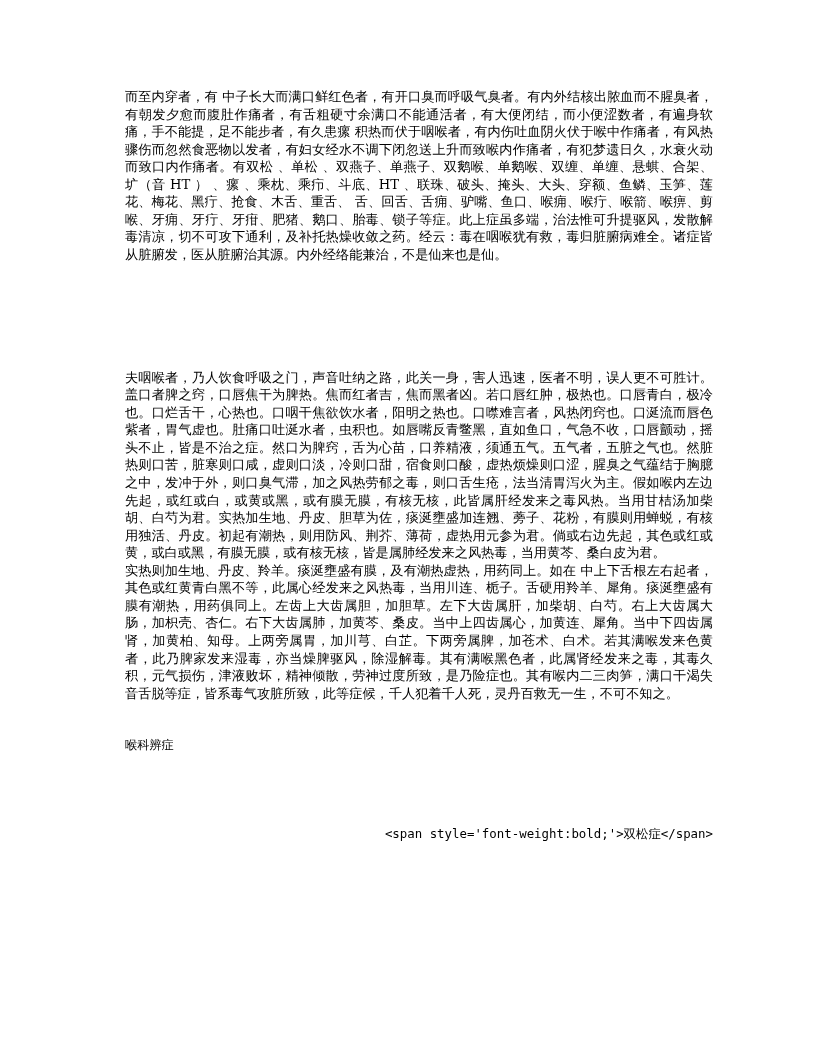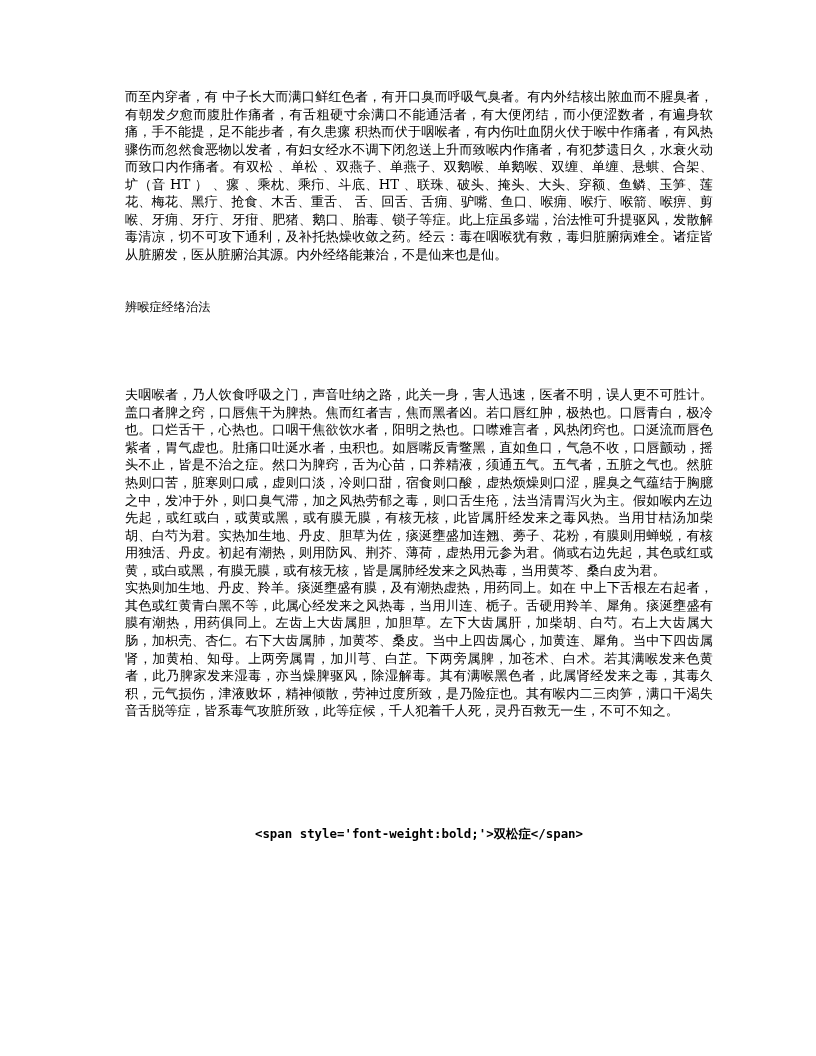--- a/index.html
+++ b/index.html
@@ -48,47 +48,46 @@
     font-family: "DejaVu Sans", "Liberation Sans", sans-serif;
     text-align: left;
   }
   p.code-line {
     margin: 0;
     font-size: 12.4px;
     line-height: 17.55px;
     font-family: "DejaVu Sans Mono", "Liberation Mono", monospace;
     color: #000000;
     white-space: pre;
-    text-align: center;
-    font-weight: bold;
+    text-align: right;
   }
   .gap-sm { height: 17.55px; }
   .gap-md { height: 35.1px; }
   .gap-xl { height: 70.2px; }
 </style>
 </head>
 <body>
 
 <div class="page">
   <div class="content">
 
     <p class="body-text">而至内穿者，有 中子长大而满口鲜红色者，有开口臭而呼吸气臭者。有内外结核出脓血而不腥臭者，有朝发夕愈而腹肚作痛者，有舌粗硬寸余满口不能通活者，有大便闭结，而小便涩数者，有遍身软痛，手不能提，足不能步者，有久患瘰 积热而伏于咽喉者，有内伤吐血阴火伏于喉中作痛者，有风热骤伤而忽然食恶物以发者，有妇女经水不调下闭忽送上升而致喉内作痛者，有犯梦遗日久，水衰火动而致口内作痛者。有双松 、单松 、双燕子、单燕子、双鹅喉、单鹅喉、双缠、单缠、悬蜞、合架、圹（音 HT ） 、瘰 、乘枕、乘疖、斗底、HT 、联珠、破头、掩头、大头、穿额、鱼鳞、玉笋、莲花、梅花、黑疔、抢食、木舌、重舌、 舌、回舌、舌痈、驴嘴、鱼口、喉痈、喉疔、喉箭、喉痹、剪喉、牙痈、牙疔、牙疳、肥猪、鹅口、胎毒、锁子等症。此上症虽多端，治法惟可升提驱风，发散解毒清凉，切不可攻下通利，及补托热燥收敛之药。经云：毒在咽喉犹有救，毒归脏腑病难全。诸症皆从脏腑发，医从脏腑治其源。内外经络能兼治，不是仙来也是仙。</p>
 
     <div class="gap-md"></div>
 
-    <h2 class="section-heading">辨喉症经络治法</h2>
 
     <div class="gap-xl"></div>
 
     <p class="body-text">夫咽喉者，乃人饮食呼吸之门，声音吐纳之路，此关一身，害人迅速，医者不明，误人更不可胜计。盖口者脾之窍，口唇焦干为脾热。焦而红者吉，焦而黑者凶。若口唇红肿，极热也。口唇青白，极冷也。口烂舌干，心热也。口咽干焦欲饮水者，阳明之热也。口噤难言者，风热闭窍也。口涎流而唇色紫者，胃气虚也。肚痛口吐涎水者，虫积也。如唇嘴反青鳖黑，直如鱼口，气急不收，口唇颤动，摇头不止，皆是不治之症。然口为脾窍，舌为心苗，口养精液，须通五气。五气者，五脏之气也。然脏热则口苦，脏寒则口咸，虚则口淡，冷则口甜，宿食则口酸，虚热烦燥则口涩，腥臭之气蕴结于胸臆之中，发冲于外，则口臭气滞，加之风热劳郁之毒，则口舌生疮，法当清胃泻火为主。假如喉内左边先起，或红或白，或黄或黑，或有膜无膜，有核无核，此皆属肝经发来之毒风热。当用甘桔汤加柴胡、白芍为君。实热加生地、丹皮、胆草为佐，痰涎壅盛加连翘、蒡子、花粉，有膜则用蝉蜕，有核用独活、丹皮。初起有潮热，则用防风、荆芥、薄荷，虚热用元参为君。倘或右边先起，其色或红或黄，或白或黑，有膜无膜，或有核无核，皆是属肺经发来之风热毒，当用黄芩、桑白皮为君。</p>
 
     <p class="body-text">实热则加生地、丹皮、羚羊。痰涎壅盛有膜，及有潮热虚热，用药同上。如在 中上下舌根左右起者，其色或红黄青白黑不等，此属心经发来之风热毒，当用川连、栀子。舌硬用羚羊、犀角。痰涎壅盛有膜有潮热，用药俱同上。左齿上大齿属胆，加胆草。左下大齿属肝，加柴胡、白芍。右上大齿属大肠，加枳壳、杏仁。右下大齿属肺，加黄芩、桑皮。当中上四齿属心，加黄连、犀角。当中下四齿属肾，加黄柏、知母。上两旁属胃，加川芎、白芷。下两旁属脾，加苍术、白术。若其满喉发来色黄者，此乃脾家发来湿毒，亦当燥脾驱风，除湿解毒。其有满喉黑色者，此属肾经发来之毒，其毒久积，元气损伤，津液败坏，精神倾散，劳神过度所致，是乃险症也。其有喉内二三肉笋，满口干渴失音舌脱等症，皆系毒气攻脏所致，此等症候，千人犯着千人死，灵丹百救无一生，不可不知之。</p>
 
     <div class="gap-md"></div>
 
+    <h2 class="section-heading">喉科辨症</h2>
 
     <div class="gap-xl"></div>
 
     <p class="code-line">&lt;span style='font-weight:bold;'&gt;双松症&lt;/span&gt;</p>
 
     <div class="gap-sm"></div>
 
 
   </div>
 </div>

